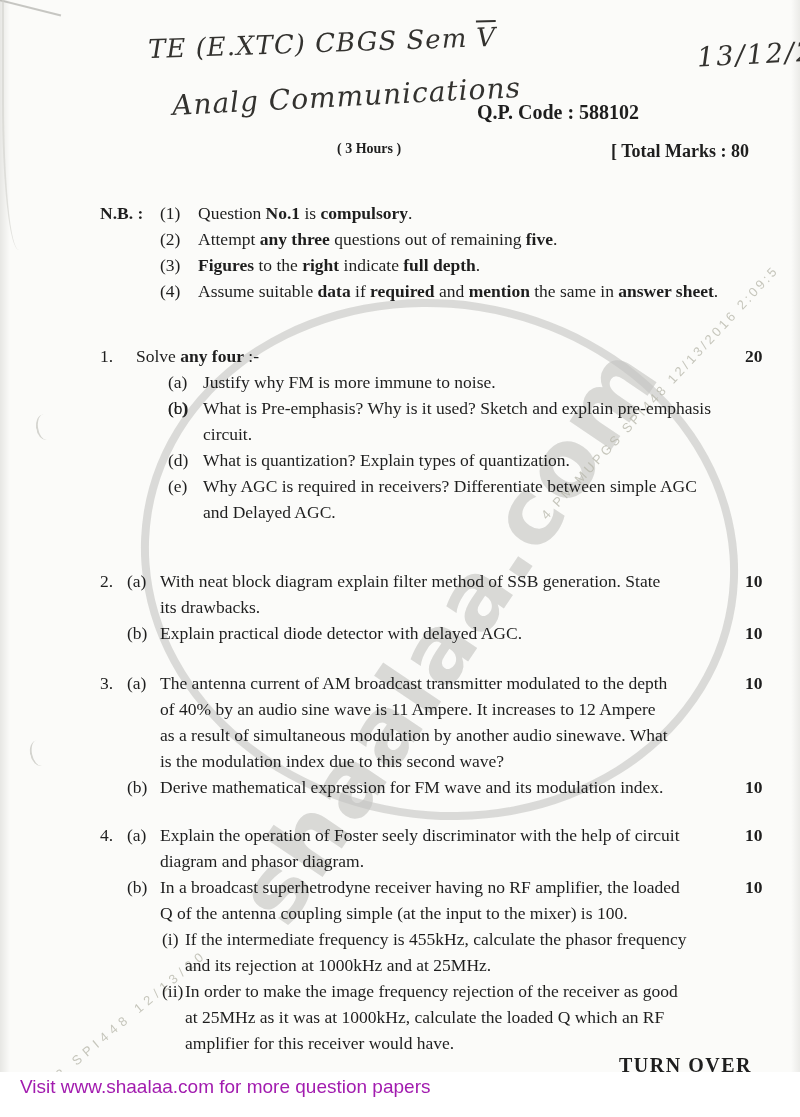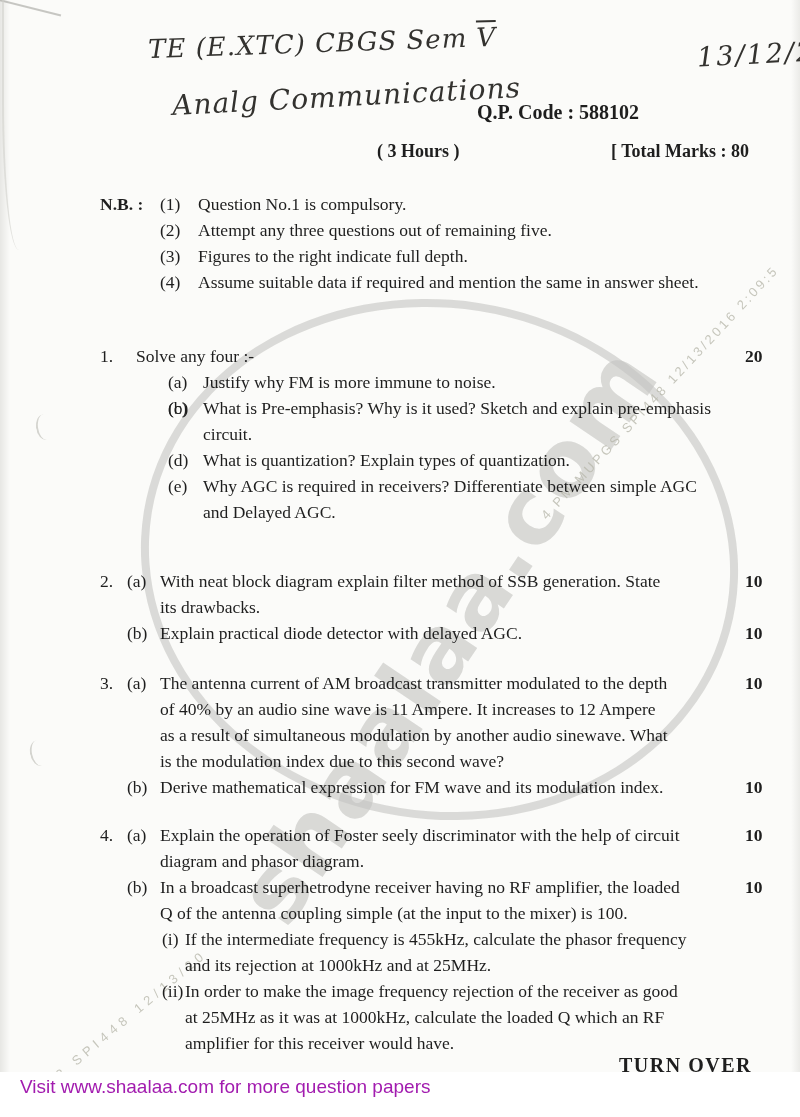--- a/index.html
+++ b/index.html
@@ -32,26 +32,26 @@
   .stamp-tr{left:538px;top:512px;transform:rotate(-47deg);transform-origin:0 0;}
   .stamp-bl{left:34px;top:1086px;transform:rotate(-40deg);transform-origin:0 0;letter-spacing:5px;}
   
   .hw{position:absolute;font-family:"DejaVu Serif", serif;font-style:italic;color:#33322f;z-index:2;}
   .hw-title{left:148px;top:28px;font-size:26px;letter-spacing:1px;transform:rotate(-2deg);}
   .hw-title .num{text-decoration:overline;}
   .hw-subject{left:172px;top:80px;font-size:28px;letter-spacing:1px;transform:rotate(-3deg);}
   .hw-date{left:697px;top:38px;font-size:27px;letter-spacing:2px;transform:rotate(-3deg);white-space:nowrap;}
   
   .qp-code{position:absolute;left:477px;top:101px;font-size:20px;font-weight:bold;z-index:2;}
-  .hours{position:absolute;left:337px;top:141px;font-size:18px;font-weight:bold;z-index:2;margin-left:40px;}
+  .hours{position:absolute;left:337px;top:141px;font-size:14px;font-weight:bold;z-index:2;}
   .total-marks{position:absolute;left:611px;top:141px;font-size:18px;font-weight:bold;z-index:2;}
   
   .body-txt{font-size:17.5px;line-height:26px;}
-  .b{font-weight:normal;}
-  .nb{position:absolute;left:100px;top:191px;width:645px;z-index:2;}
+  .b{font-weight:bold;}
+  .nb{position:absolute;left:100px;top:200px;width:645px;z-index:2;}
   .nb-label{position:absolute;left:0;top:0;font-weight:bold;}
   .nb-item{position:relative;padding-left:98px;}
   .nb-num{position:absolute;left:60px;top:0;}
   .nb-text{max-width:534px;}
   .q{position:absolute;left:100px;width:672px;z-index:2;}
   .qnum{position:absolute;left:0;top:0;}
   .qintro{margin-left:36px;}
   .qmarks,.smarks{position:absolute;left:645px;top:0;width:30px;font-weight:bold;}
   .sub{position:relative;}
   .sub .slabel{position:absolute;top:0;}

